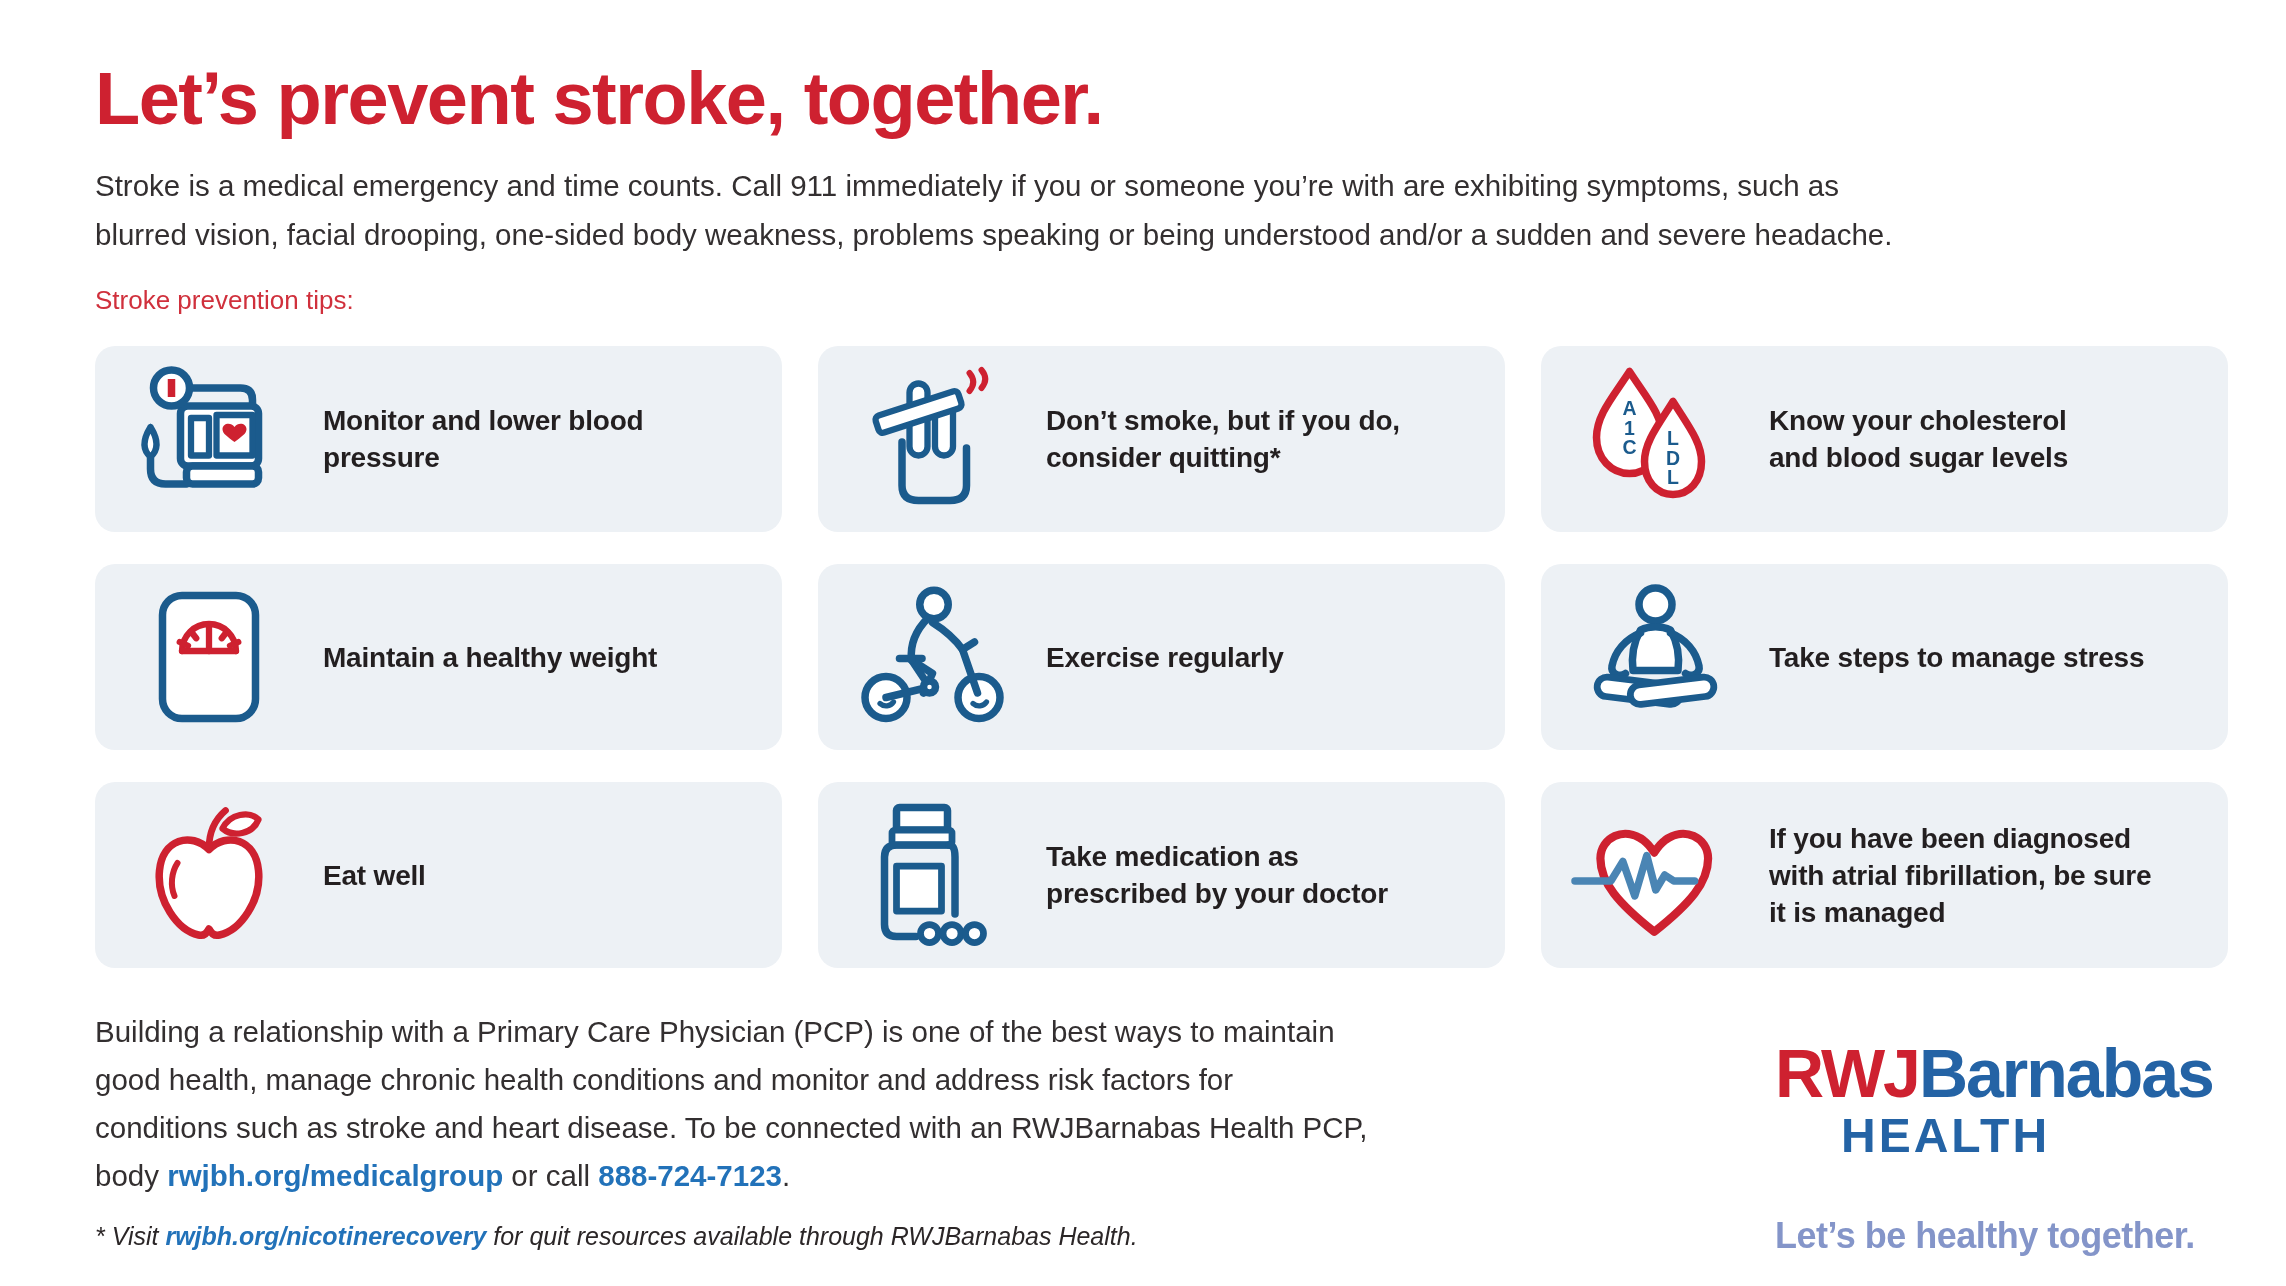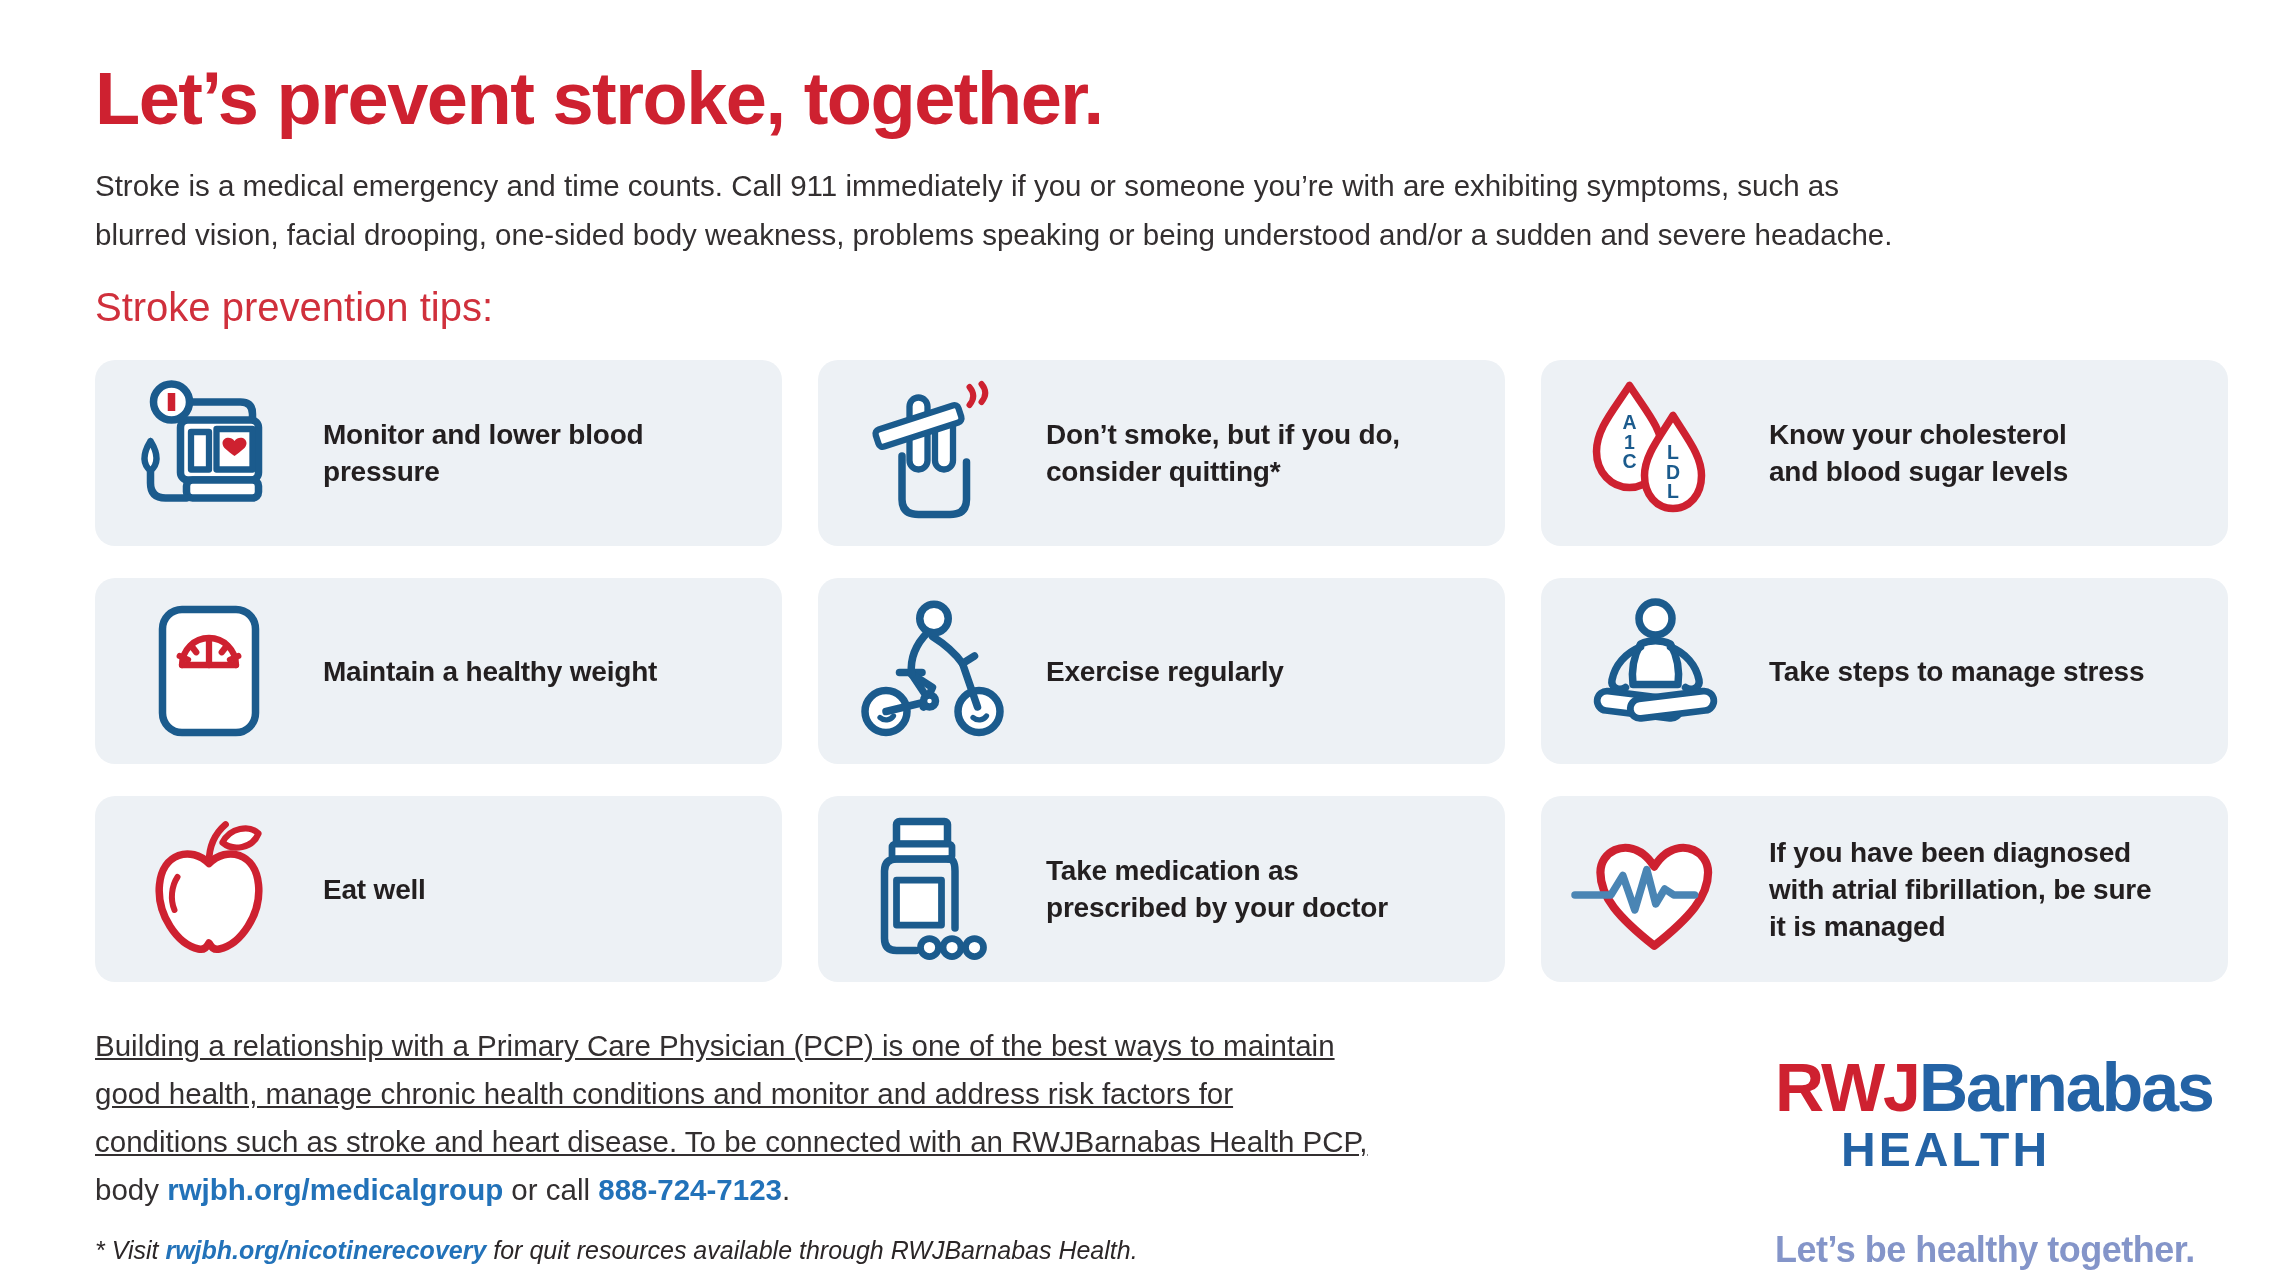--- a/index.html
+++ b/index.html
@@ -2,32 +2,32 @@
 <html><head>
 <meta charset="utf-8">
 <style>
   * { margin:0; padding:0; box-sizing:border-box; }
   html,body { width:2286px; height:1286px; background:#ffffff; overflow:hidden;
               font-family:"Liberation Sans", sans-serif; color:#2b2627; }
   .page { width:2286px; height:1278px; padding:56px 58px 0 95px; }
 
   .title { font-size:74px; font-weight:bold; color:#ce2130; letter-spacing:-1.5px; }
   .intro { margin-top:20px; font-size:29.5px; line-height:49px; color:#332f30; white-space:pre-line; }
-  .tips-heading { margin-top:26px; font-size:40px; color:#d0303c; font-weight:400; }
+  .tips-heading { margin-top:26px; font-size:26px; color:#d0303c; font-weight:400; }
 
   .grid { margin-top:30px; display:grid; grid-template-columns:repeat(3,1fr); gap:32px 36px; }
   .card { background:#edf1f5; border-radius:20px; height:186px; display:flex; align-items:center; }
   .icon-box { flex:0 0 228px; display:flex; align-items:center; justify-content:center; }
   .card-label { font-size:28px; font-weight:bold; line-height:37px; color:#231f20;
                 white-space:pre-line; padding-right:20px; letter-spacing:-0.2px; }
 
   .footer { margin-top:40px; display:flex; align-items:flex-start; }
   .footer-left { flex:1; max-width:1500px; }
   .pcp { font-size:29.5px; line-height:48px; color:#332f30; }
-  .pcp-body { display:block; white-space:pre-line;text-decoration:underline; }
+  .pcp-body { display:block; white-space:pre-line; }
   .link { color:#2272b9; font-weight:bold; text-decoration:none; cursor:pointer; }
   .footnote { margin-top:22px; font-size:25px; font-style:italic; color:#2b2627; }
   .footer-right { margin-left:auto; width:515px; padding-top:26px; }
   .logo-row1 { font-size:68px; font-weight:bold; letter-spacing:-2px; margin-left:62px; white-space:nowrap; }
   .logo-rwj { color:#ce2130; } .logo-barnabas { color:#2463a5; }
   .logo-health { font-size:48px; font-weight:bold; color:#2463a5; letter-spacing:3px; margin:-4px 0 14px 128px; }
   .tagline { margin:52px 0 0 62px; font-size:36px; font-weight:bold; color:#8495c9; letter-spacing:-0.5px; }
 
   svg text { font-family:"Liberation Sans", sans-serif; font-weight:bold; }
 </style>

